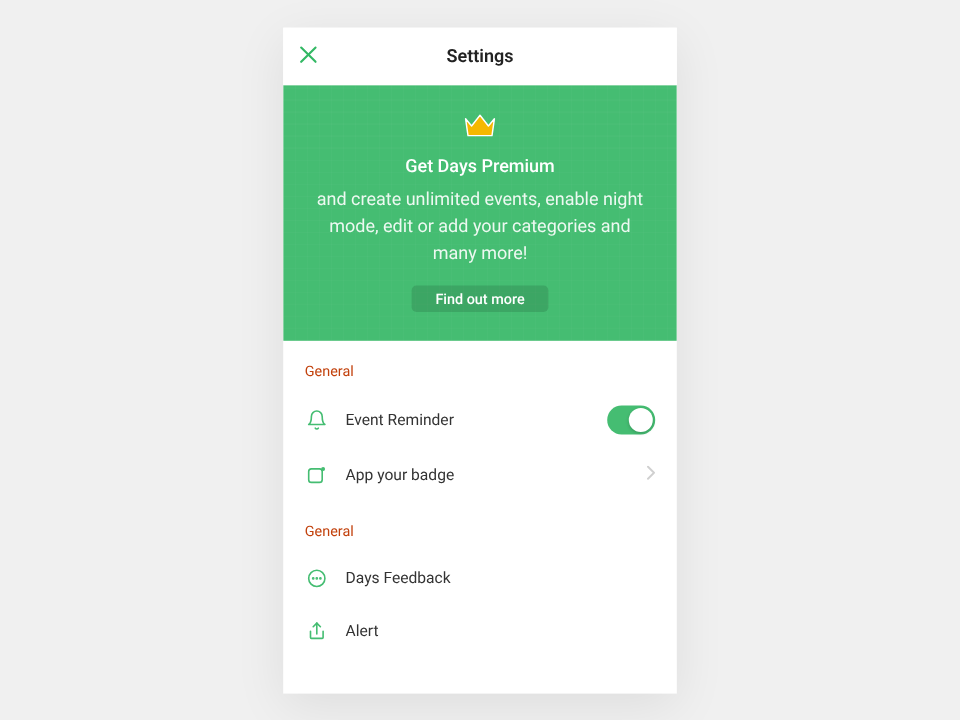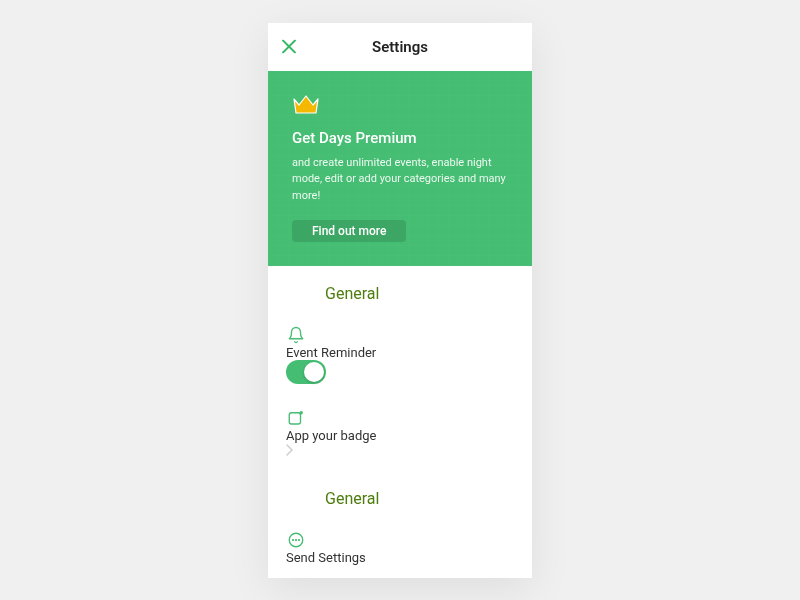--- a/index.html
+++ b/index.html
@@ -6,21 +6,21 @@
     body {
       background: #f0f0f0;
       font-family: -apple-system, BlinkMacSystemFont, 'Segoe UI', Roboto, sans-serif;
       width: 800px;
       height: 600px;
       display: flex;
       align-items: center;
       justify-content: center;
     }
     .phone {
-      width: 264px;
+      width: 328px;
       height: 555px;
       background: #fff;
       box-shadow: 0 10px 40px rgba(0,0,0,0.08);
       overflow: hidden;
       position: relative;
     }
     .header {
       display: flex;
       align-items: center;
       justify-content: center;
@@ -40,60 +40,58 @@
     .header-title {
       font-size: 15px;
       font-weight: 600;
       color: #222;
     }
     .premium-banner {
       background: #45bd72;
       background-image: repeating-linear-gradient(0deg, rgba(255,255,255,0.02) 0, rgba(255,255,255,0.02) 1px, transparent 1px, transparent 10px),
                         repeating-linear-gradient(90deg, rgba(255,255,255,0.02) 0, rgba(255,255,255,0.02) 1px, transparent 1px, transparent 10px);
       padding: 22px 24px 24px;
-      text-align: left;
+      text-align: center;
       color: #fff;
     }
     .crown {
       display: inline-block;
       margin-bottom: 10px;
     }
     .premium-title {
       font-size: 15px;
       font-weight: 500;
       margin-bottom: 8px;
     }
     .premium-desc {
-      font-size: 11px;
+      font-size: 15px;
       line-height: 1.5;
       opacity: 0.9;
       margin-bottom: 16px;
     }
     .premium-btn {
       display: inline-block;
       background: rgba(0,0,0,0.12);
       color: #fff;
       font-size: 12px;
       font-weight: 500;
       padding: 4px 20px;
       border-radius: 4px;
       cursor: pointer;
     }
     .section-label {
-      font-size: 16px;
-      color: #4d7c0f;
+      font-size: 12px;
+      color: #c2410c;
       padding: 18px 18px 10px;
-      margin-left: 39px;
     }
     .row {
       display: flex;
-      align-items: flex-start;
+      align-items: center;
       padding: 12px 18px;
       cursor: pointer;
-      flex-direction: column;
     }
     .row-icon {
       width: 20px;
       height: 20px;
       display: flex;
       align-items: center;
       justify-content: center;
       margin-right: 14px;
       flex-shrink: 0;
     }
@@ -196,21 +194,21 @@
 
     <div class="row">
       <span class="row-icon">
         <svg width="18" height="18" viewBox="0 0 24 24" fill="none" stroke="#45bd72" stroke-width="1.8" stroke-linecap="round" stroke-linejoin="round">
           <circle cx="12" cy="12" r="9"></circle>
           <circle cx="8" cy="12" r="0.6" fill="#45bd72"></circle>
           <circle cx="12" cy="12" r="0.6" fill="#45bd72"></circle>
           <circle cx="16" cy="12" r="0.6" fill="#45bd72"></circle>
         </svg>
       </span>
-      <span class="row-label">Send Settings</span>
+      <span class="row-label">Days Feedback</span>
     </div>
 
     <div class="row">
       <span class="row-icon">
         <svg width="18" height="18" viewBox="0 0 24 24" fill="none" stroke="#45bd72" stroke-width="1.8" stroke-linecap="round" stroke-linejoin="round">
           <path d="M5 12v7a1 1 0 0 0 1 1h12a1 1 0 0 0 1-1v-7"></path>
           <polyline points="8 7 12 3 16 7"></polyline>
           <line x1="12" y1="3" x2="12" y2="15"></line>
         </svg>
       </span>

